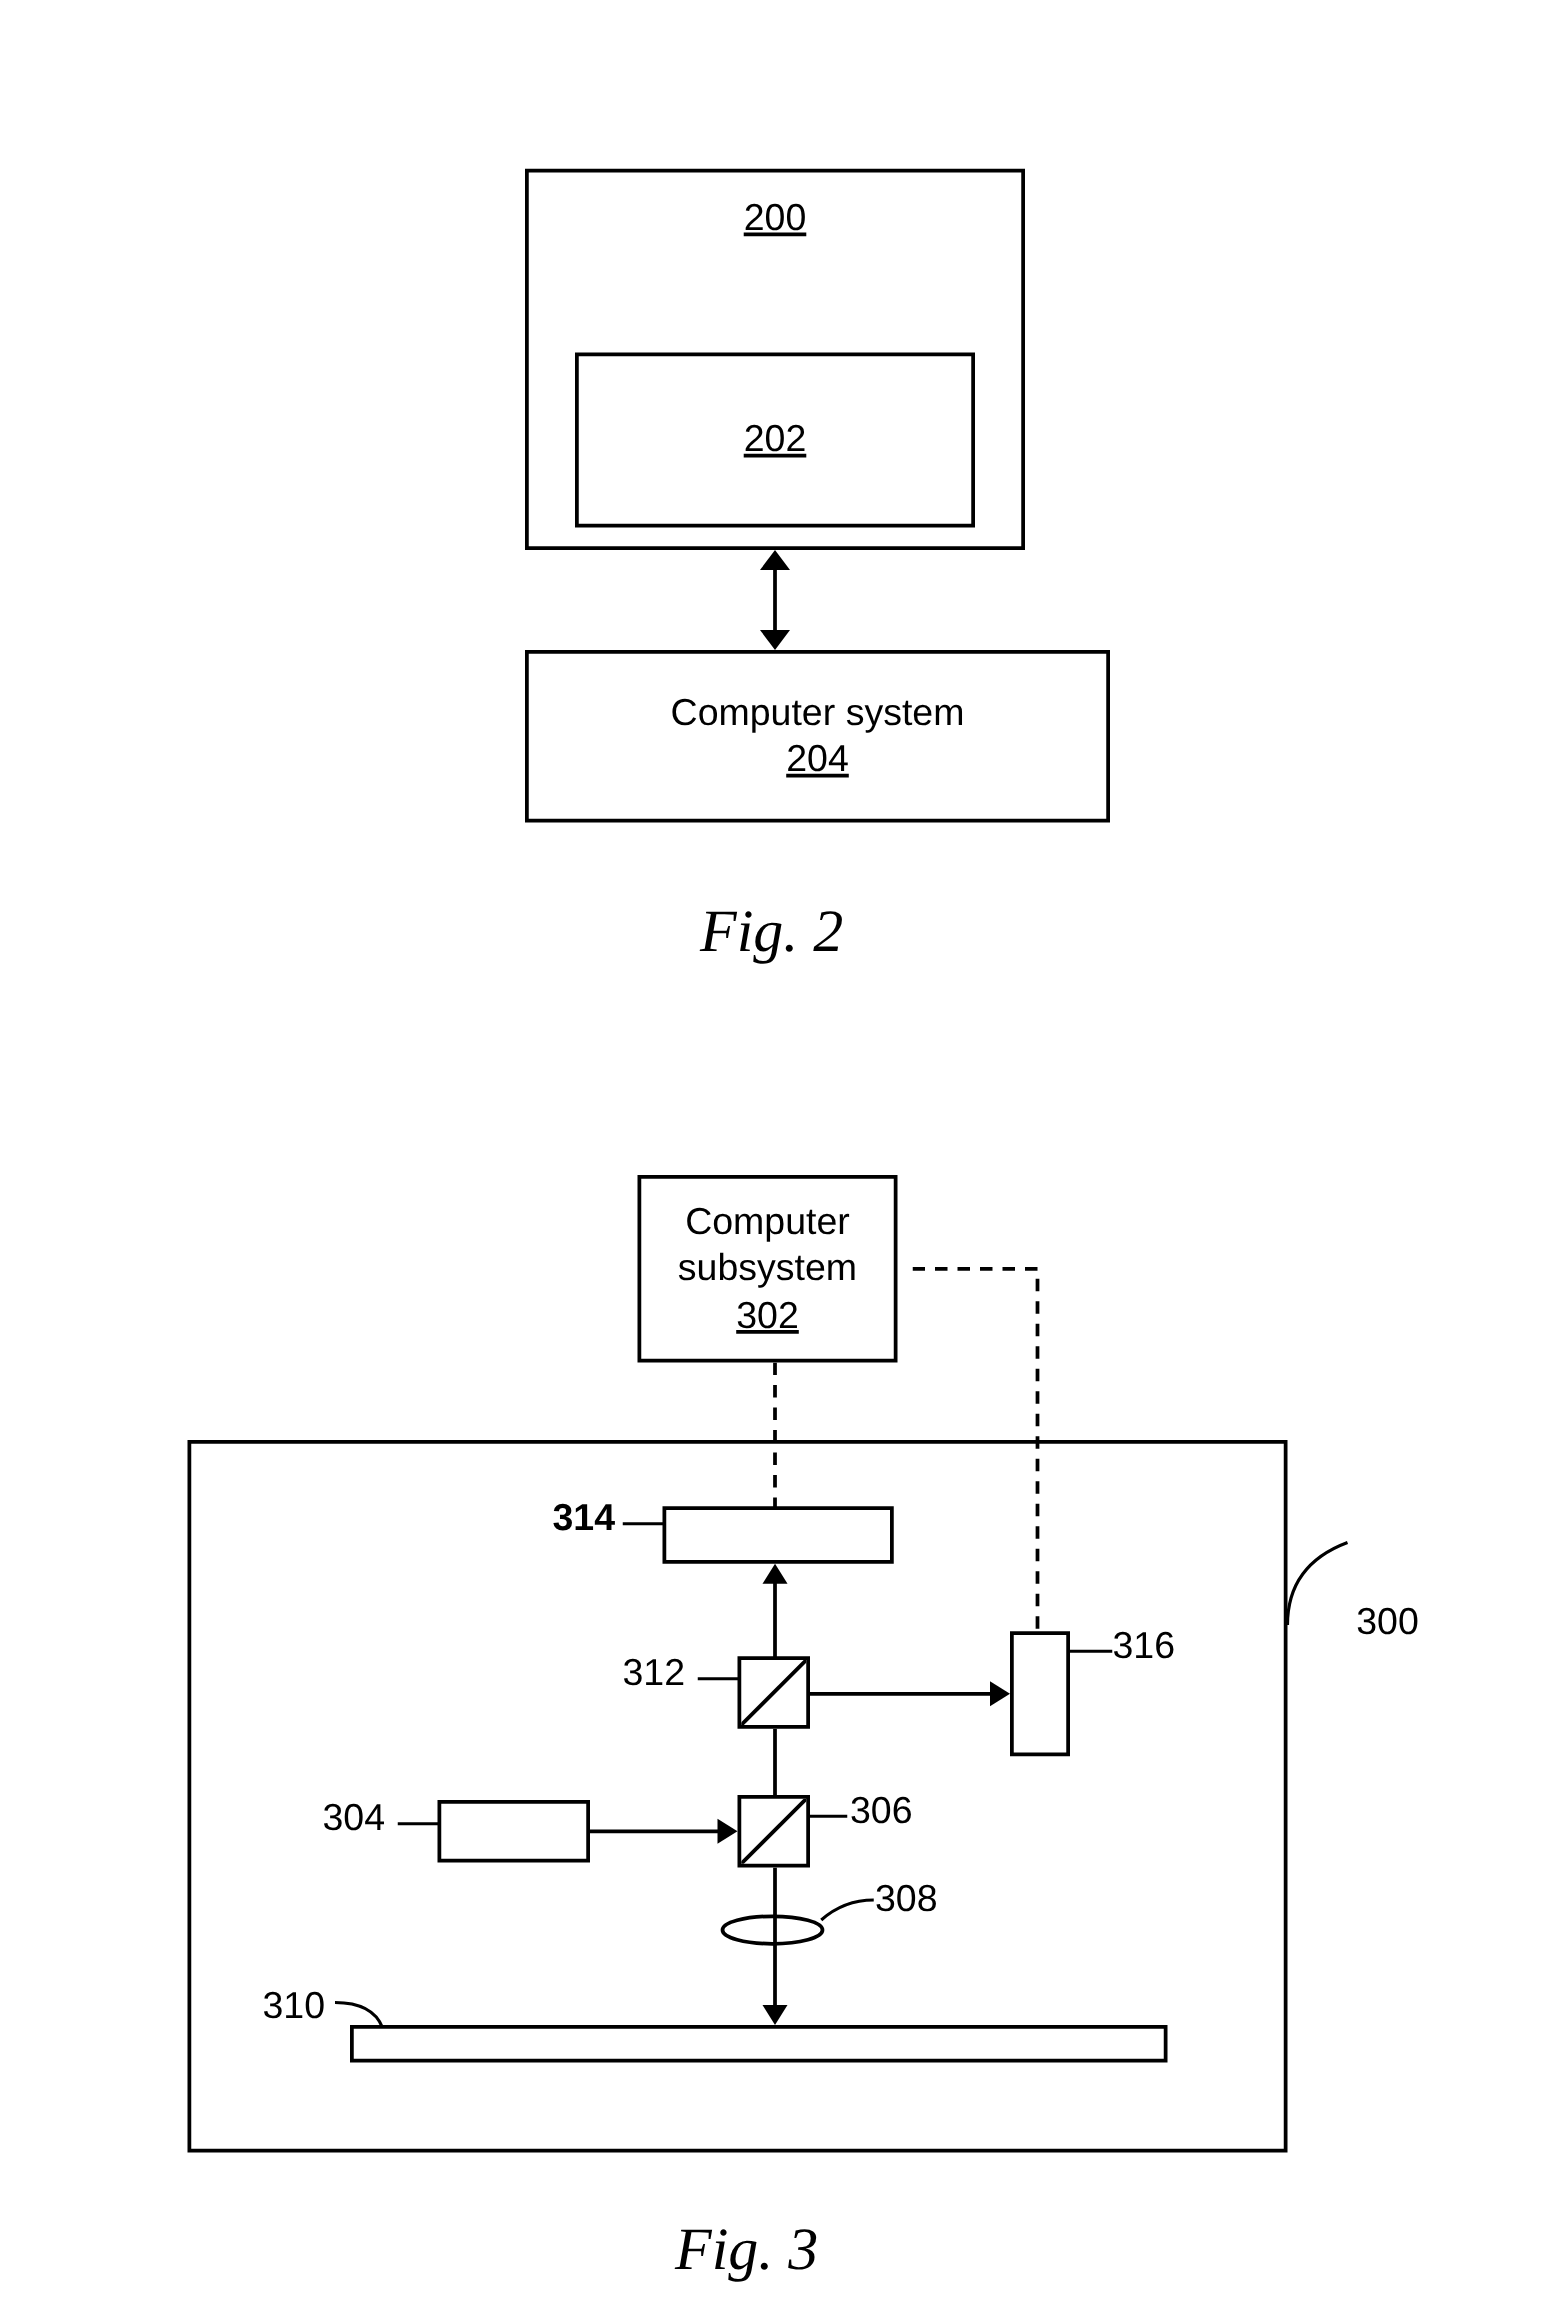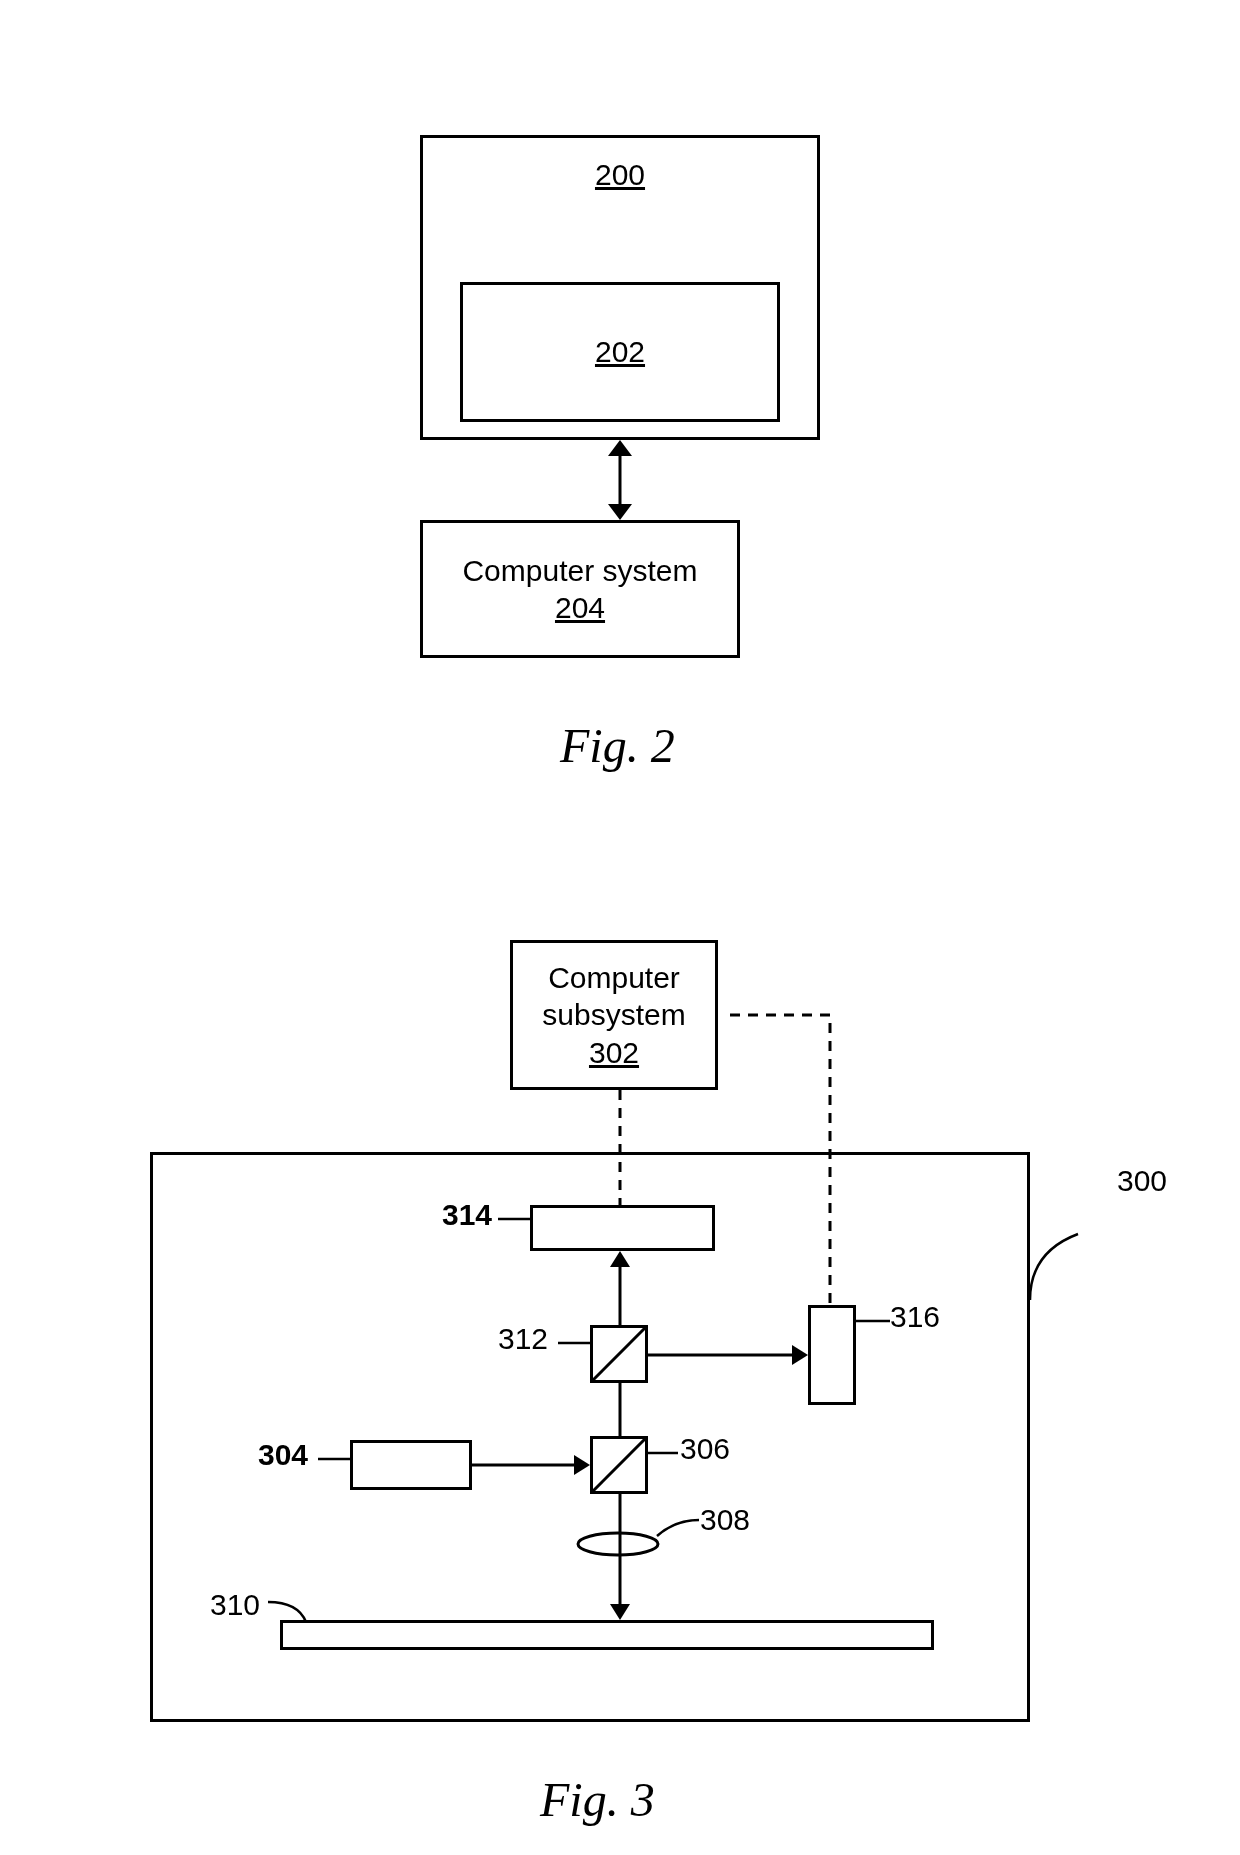--- a/index.html
+++ b/index.html
@@ -42,21 +42,21 @@
 <body>
 
 <div class="box" style="left:420px; top:135px; width:400px; height:305px; padding-top:18px; justify-content:flex-start;">
   <div class="under">200</div>
 </div>
 
 <div class="box" style="left:460px; top:282px; width:320px; height:140px;">
   <div class="under">202</div>
 </div>
 
-<div class="box" style="left:420px; top:520px; width:320px; height:138px;">
+<div class="box" style="left:420px; top:520px; width:468px; height:138px;">
   <div>Computer system</div>
   <div class="under">204</div>
 </div>
 
 <svg style="position:absolute; left:600px; top:438px; width:40px; height:84px;">
   <line x1="20" y1="12" x2="20" y2="72" stroke="#000" stroke-width="3"></line>
   <polygon points="20,2 8,18 32,18" fill="#000"></polygon>
   <polygon points="20,82 8,66 32,66" fill="#000"></polygon>
 </svg>
 
@@ -66,21 +66,21 @@
   <div style="white-space:pre-line;">Computer
 subsystem</div>
   <div class="under">302</div>
 </div>
 
 <div class="box" style="left:150px; top:1152px; width:880px; height:570px;"></div>
 
 <svg style="position:absolute; left:1028px; top:1232px; width:60px; height:70px;">
   <path d="M2,68 Q2,20 50,2" fill="none" stroke="#000" stroke-width="2.5"></path>
 </svg>
-<div class="label" style="left:1085px; top:1164px;margin-left:32px;">300</div>
+<div class="label" style="left:1085px; top:1281px;">300</div>
 
 <svg style="position:absolute; left:607px; top:1090px; width:26px; height:118px;">
   <line x1="13" y1="0" x2="13" y2="118" stroke="#000" stroke-width="3" stroke-dasharray="10,8"></line>
 </svg>
 
 <svg style="position:absolute; left:730px; top:1012px; width:120px; height:296px;">
   <polyline points="0,3 100,3 100,296" fill="none" stroke="#000" stroke-width="3" stroke-dasharray="10,8"></polyline>
 </svg>
 
 <div class="box" style="left:530px; top:1205px; width:185px; height:46px;"></div>
@@ -99,21 +99,21 @@
   <line x1="0" y1="6" x2="34" y2="6" stroke="#000" stroke-width="2.5"></line>
 </svg>
 
 <div class="box" style="left:808px; top:1305px; width:48px; height:100px;"></div>
 <div class="label" style="left:890px; top:1300px;">316</div>
 <svg style="position:absolute; left:856px; top:1315px; width:34px; height:12px;">
   <line x1="0" y1="6" x2="34" y2="6" stroke="#000" stroke-width="2.5"></line>
 </svg>
 
 <div class="box" style="left:350px; top:1440px; width:122px; height:50px;"></div>
-<div class="label" style="left:258px; top:1438px;font-weight:bold;">304</div>
+<div class="label" style="left:258px; top:1438px;">304</div>
 <svg style="position:absolute; left:318px; top:1453px; width:34px; height:12px;">
   <line x1="0" y1="6" x2="34" y2="6" stroke="#000" stroke-width="2.5"></line>
 </svg>
 
 <div class="box" style="left:590px; top:1436px; width:58px; height:58px;">
   <svg width="52" height="52" style="position:absolute;left:0;top:0;">
     <line x1="0" y1="52" x2="52" y2="0" stroke="#000" stroke-width="3"></line>
   </svg>
 </div>
 <div class="label" style="left:680px; top:1432px;">306</div>

